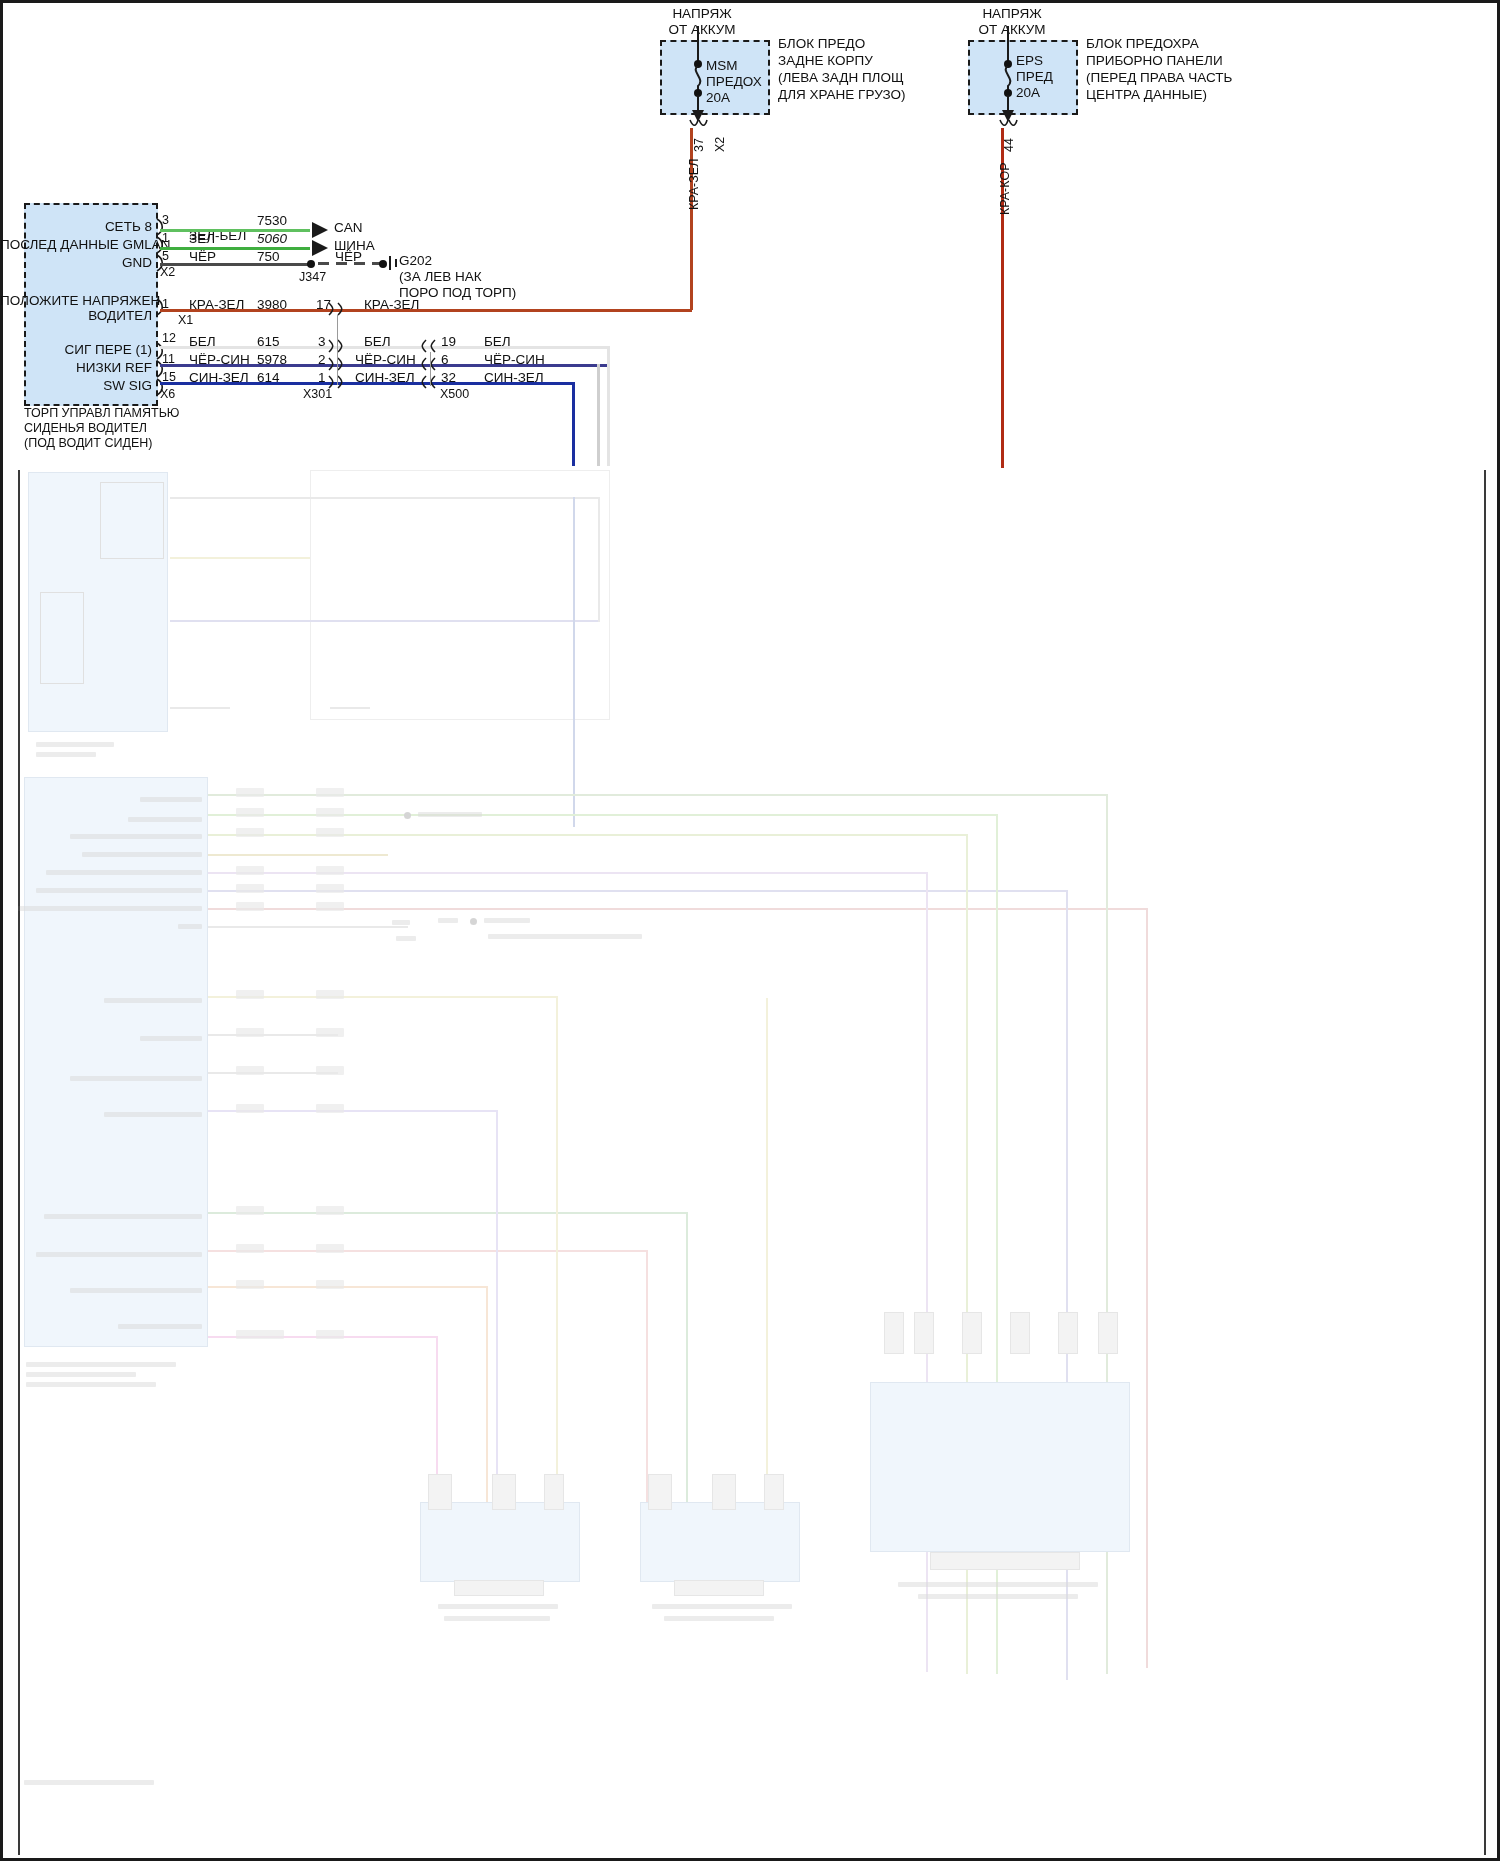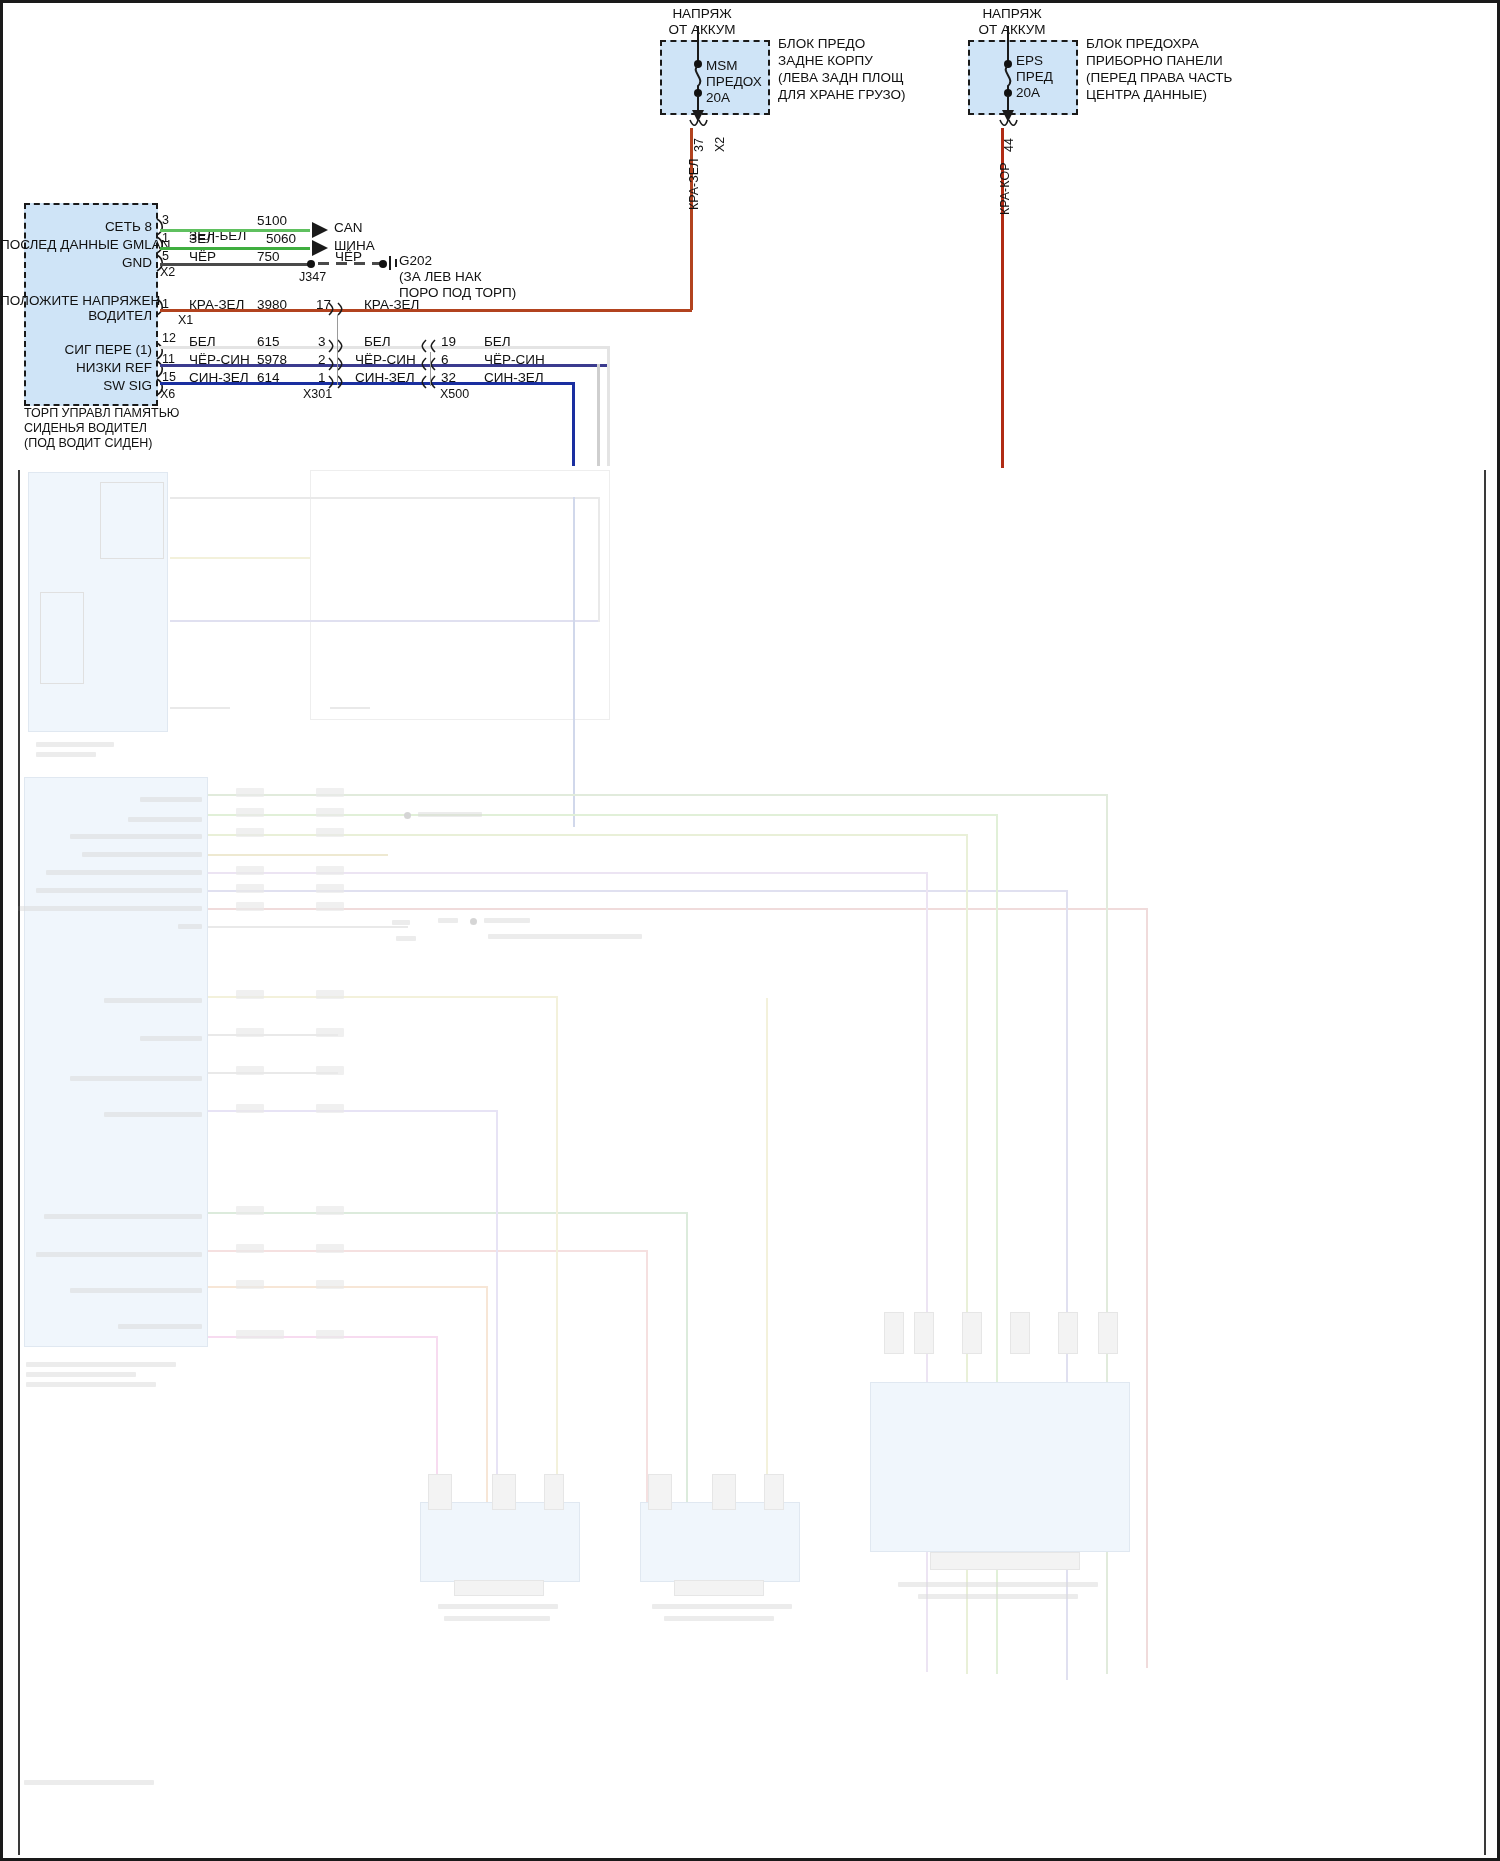--- a/index.html
+++ b/index.html
@@ -273,34 +273,34 @@
   <div class="txt t-sm" style="left:24px;top:406px;">ТОРП УПРАВЛ ПАМЯТЬЮ</div>
   <div class="txt t-sm" style="left:24px;top:421px;">СИДЕНЬЯ ВОДИТЕЛ</div>
   <div class="txt t-sm" style="left:24px;top:436px;">(ПОД ВОДИТ СИДЕН)</div>
 
   <div class="txt rt" style="left:0px;top:219px;width:152px;">СЕТЬ 8</div>
   <svg style="position:absolute;left:155px;top:217px;" width="12" height="20">
     <path d="M2 2 C 9 6, 9 14, 2 18" stroke="#1a1a1a" stroke-width="1.6" fill="none"></path>
   </svg>
   <div class="txt t-sm" style="left:162px;top:213px;">3</div>
   <div class="txt" style="left:189px;top:228px;">ЗЕЛ-БЕЛ</div>
-  <div class="txt" style="left:257px;top:213px;">5100</div>
+  <div class="txt" style="left:257px;top:213px;">7530</div>
   <div class="wire h" style="left:160px;top:229px;width:150px;background:#5fc05f;"></div>
   <svg style="position:absolute;left:310px;top:220px;" width="20" height="20">
     <path d="M2 2 L18 10 L2 18 Z" fill="#1a1a1a"></path>
   </svg>
   <div class="txt" style="left:334px;top:220px;">CAN</div>
 
   <div class="txt rt" style="left:0px;top:237px;width:152px;">ПОСЛЕД ДАННЫЕ GMLAN</div>
   <svg style="position:absolute;left:155px;top:235px;" width="12" height="20">
     <path d="M2 2 C 9 6, 9 14, 2 18" stroke="#1a1a1a" stroke-width="1.6" fill="none"></path>
   </svg>
   <div class="txt t-sm" style="left:162px;top:231px;">1</div>
   <div class="txt" style="left:189px;top:231px;">ЗЕЛ</div>
-  <div class="txt" style="left:266px;top:231px;">5060</div>
+  <div class="txt" style="left:257px;top:231px;font-style:italic;">5060</div>
   <div class="wire h" style="left:160px;top:247px;width:150px;background:#3fae3f;"></div>
   <svg style="position:absolute;left:310px;top:238px;" width="20" height="20">
     <path d="M2 2 L18 10 L2 18 Z" fill="#1a1a1a"></path>
   </svg>
   <div class="txt" style="left:334px;top:238px;">ШИНА</div>
 
   <div class="txt rt" style="left:0px;top:255px;width:152px;">GND</div>
   <svg style="position:absolute;left:155px;top:253px;" width="12" height="20">
     <path d="M2 2 C 9 6, 9 14, 2 18" stroke="#1a1a1a" stroke-width="1.6" fill="none"></path>
   </svg>

